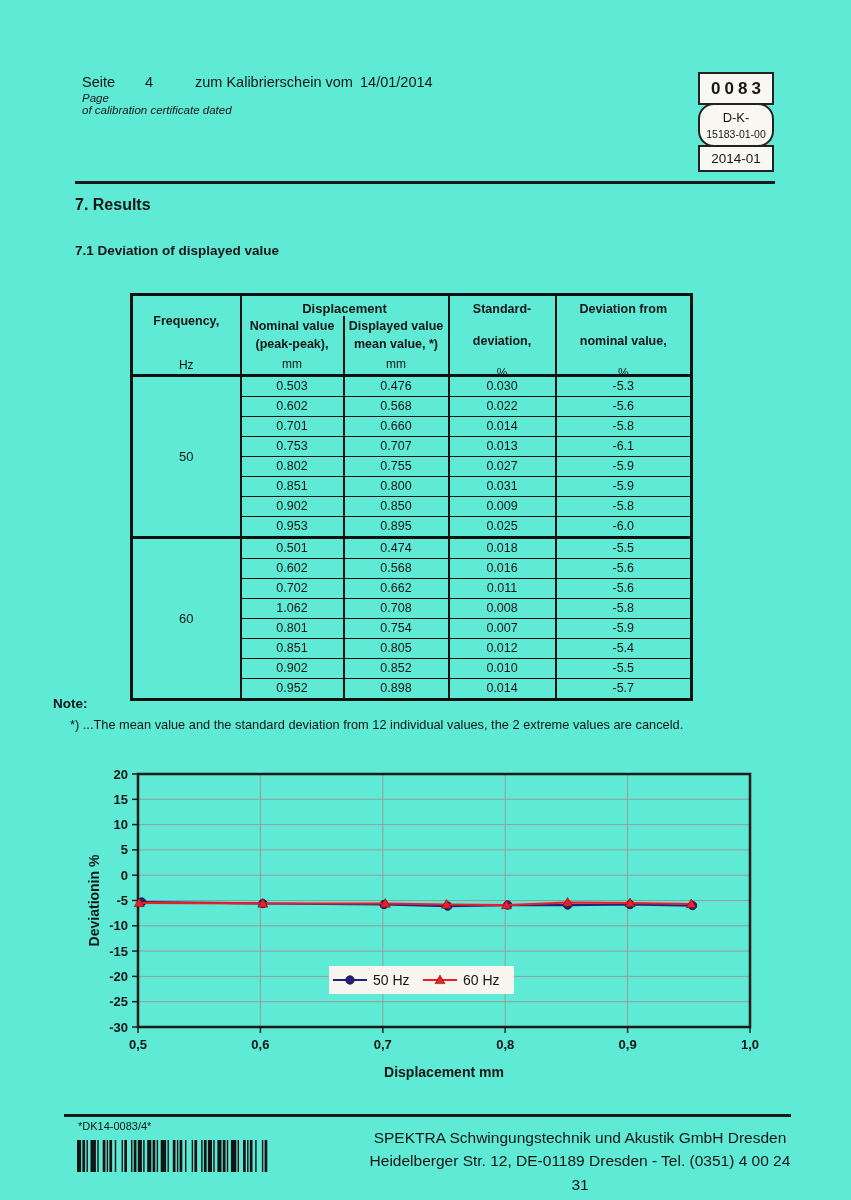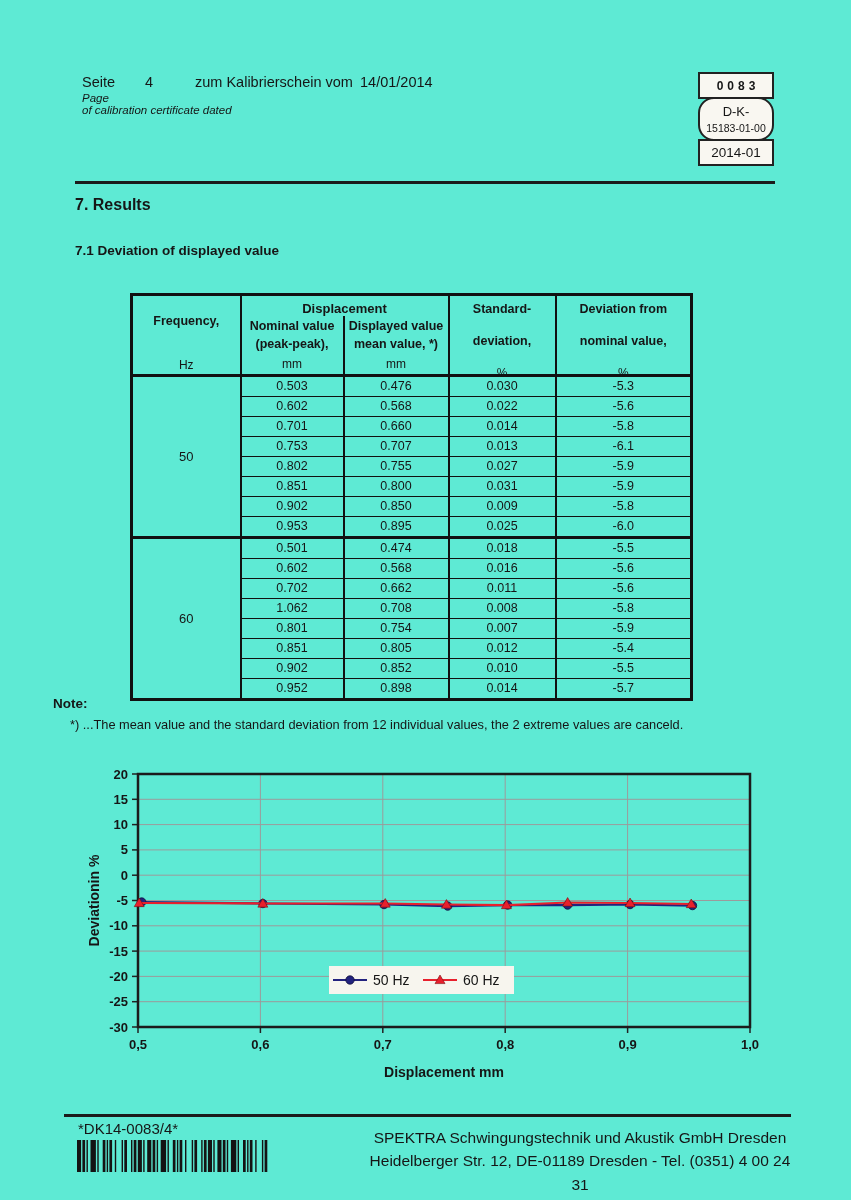--- a/index.html
+++ b/index.html
@@ -13,21 +13,21 @@
   .hdr .row1{display:flex;align-items:baseline;font-size:14.5px;}
   .hdr .row2{display:flex;align-items:baseline;font-size:11.5px;font-style:italic;margin-top:2px;flex-direction:column;}
   .hdr .w-seite{width:63px;}
   .hdr .w-num{width:50px;}
   .hdr .w-lbl{width:165px;}
   .hdr .row2 .gap{width:113px;}
   
   .stamp{position:absolute;left:698px;top:72px;width:76px;}
   .stamp .cell{border:2px solid #222;background:#f9f7f1;text-align:center;margin-top:-2px;}
   .stamp .cell:first-child{margin-top:0;}
-  .stamp .c1{font-size:12px;font-weight:bold;letter-spacing:4px;padding:5px 0 4px 4px;}
+  .stamp .c1{font-size:17px;font-weight:bold;letter-spacing:4px;padding:5px 0 4px 4px;}
   .stamp .c2{font-size:13px;padding:4px 0;line-height:1.35;border-radius:16px;}
   .stamp .c2 .sub{font-size:10.5px;}
   .stamp .c3{font-size:13.5px;padding:4px 0;}
   
   .rule{position:absolute;background:#1b1b1b;}
   .rule-top{left:75px;top:181px;width:700px;height:3px;}
   .rule-foot{left:64px;top:1114px;width:727px;height:3px;}
   
   .h-results{position:absolute;left:75px;top:196px;font-size:16px;font-weight:bold;margin:0;}
   .h-sub{position:absolute;left:75px;top:243px;font-size:13.5px;font-weight:bold;margin:0;}
@@ -59,21 +59,21 @@
   
   .chart{position:absolute;left:77px;top:764px;}
   .chart .grid{stroke:#9b9b9b;stroke-width:1;}
   .chart .tick{stroke:#222;stroke-width:1.5;}
   .chart .plotborder{fill:none;stroke:#1b1b1b;stroke-width:2.5;}
   .chart .ytick{font-size:13px;font-weight:bold;text-anchor:end;fill:#161616;}
   .chart .xtick{font-size:13px;font-weight:bold;text-anchor:middle;fill:#161616;}
   .chart .axis-title{font-size:14px;font-weight:bold;text-anchor:middle;fill:#161616;}
   .chart .legend-label{font-size:14px;fill:#161616;}
   
-  .doc-code{position:absolute;left:78px;top:1120px;font-size:15px;}
+  .doc-code{position:absolute;left:78px;top:1120px;font-size:11px;}
   .barcode{position:absolute;left:77px;top:1140px;}
   .company{position:absolute;left:365px;top:1126px;width:430px;text-align:center;font-size:15.5px;line-height:1.5;}
 </style>
 </head>
 <body>
 
 <div class="page">
 
   <div class="hdr">
     <div class="row1">

